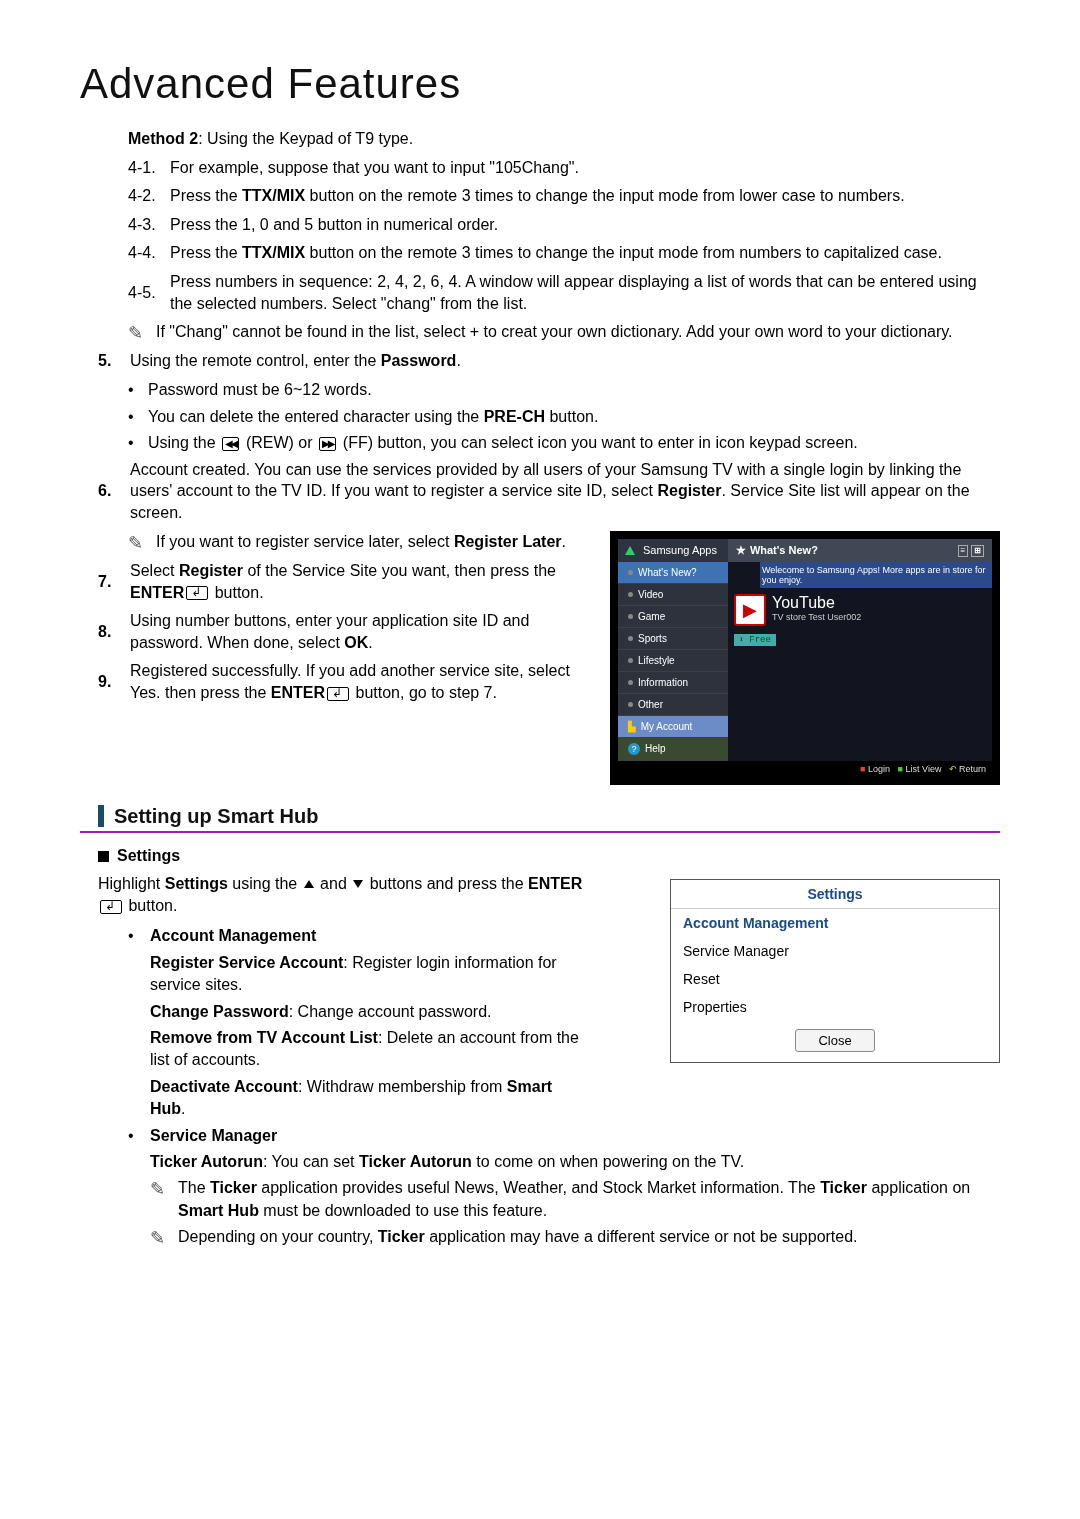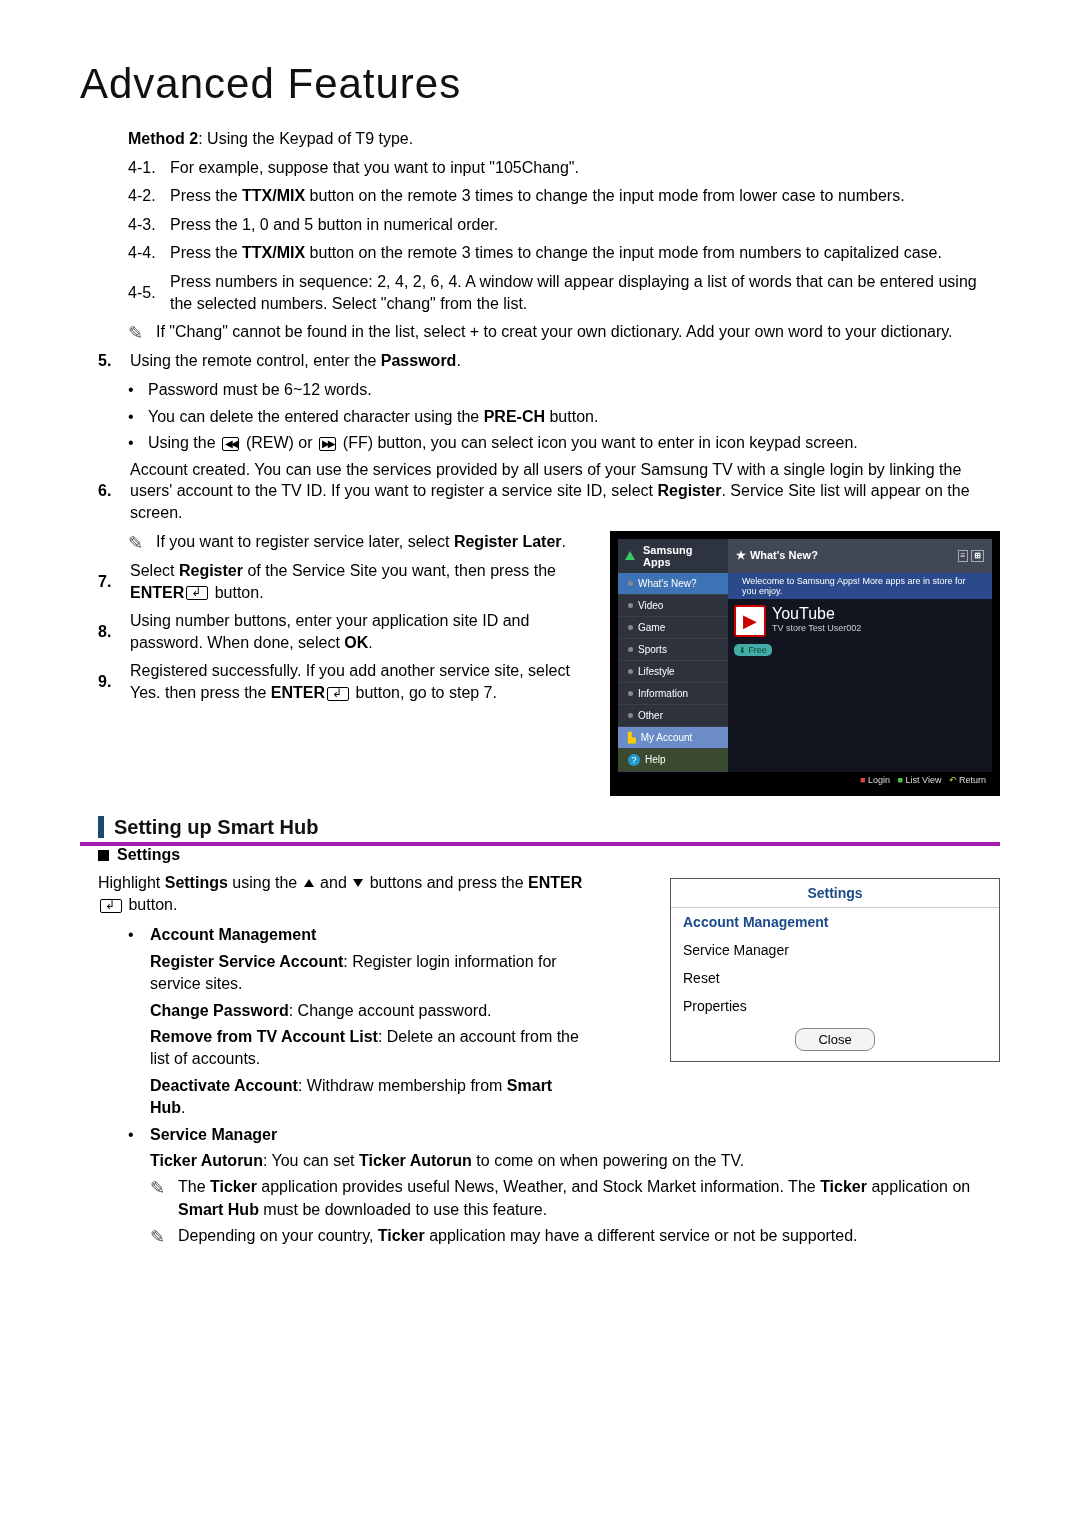--- a/index.html
+++ b/index.html
@@ -46,70 +46,70 @@
   .two-col { display: flex; gap: 20px; margin-top: 4px;}
   .left-col { flex: 1; }
   .right-col { width: 390px; flex-shrink: 0;}
   
   .tv-box {
     width: 390px; border: 8px solid #000; background: #1a1d26; color: #fff;
     font-size: 11px; position: relative;
   }
   .tv-header { display:flex; }
   .tv-side-header {
-    width: 110px; background: #2e3340; padding: 5px 7px; font-weight: bold;
+    width: 110px; background: #2e3340; padding: 5px 7px; font-weight: normal;
     display:flex; align-items:center; gap:4px;
   }
   .tv-main-header {
     flex:1; background: #404856; padding: 5px 8px; font-weight: bold;
     display:flex; align-items:center; justify-content: space-between;
   }
   .tv-body { display:flex; min-height: 160px;}
   .tv-side { width: 110px; background: #2d323d; }
   .tv-side-item {
     padding: 5px 10px; border-bottom: 1px solid #3a3f4c; font-size:10px;
     display:flex; align-items:center; gap:5px;
   }
   .tv-side-item.sel { background: #3d72b5; color: #fff; }
   .tv-side-item.account { background: #6b8cc6; color:#fff; }
   .tv-side-item.help { background: #3a4a30; }
   .tv-main { flex:1; background: #121520; }
-  .tv-banner { background: #2b4a8b; padding: 3px 14px; font-size:9px;}
+  .tv-banner { background: #2b4a8b; padding: 3px 2px; font-size:9px;margin-left:32px;}
   .tv-tile { display:flex; gap:6px; padding:6px;}
   .tv-thumb {
     width:32px; height:32px; border:2px solid #c00; background: #fff; border-radius:3px;
     display:flex; align-items:center; justify-content:center; font-size:18px; color:#c00;
   }
   .tv-tile-info .l1 { font-size:16px; }
   .tv-tile-info .l2 { font-size:9px; color:#ccc; }
-  .tv-free { background:#4aa; color:#052; font-size:9px; padding:1px 5px; margin:0 6px; display:inline-block; border-radius:5px;}
+  .tv-free { background:#4aa; color:#052; font-size:9px; padding:1px 5px; margin:0 6px; display:inline-block; border-radius:0;font-family:Liberation Mono, monospace;}
   .tv-footer { background:#000; padding:3px 6px; font-size:9px; text-align:right; color:#ddd;}
   .tv-footer .r { color:#d44;} .tv-footer .g{color:#4c4;} .tv-footer .y{color:#cc4;}
   .tri-up { display:inline-block; width:0; height:0; border-left:5px solid transparent; border-right:5px solid transparent; border-bottom:8px solid #000; vertical-align:middle; margin:0 2px;}
   .tri-down { display:inline-block; width:0; height:0; border-left:5px solid transparent; border-right:5px solid transparent; border-top:8px solid #000; vertical-align:middle; margin:0 2px;}
   
   .section-heading {
-    display:flex; align-items:center; border-bottom:4px solid #a21caf;
-    margin-top: 20px; padding-bottom:3px;
+    display:flex; align-items:center; border-bottom:2px solid #a21caf;
+    margin-top: 20px; margin-bottom: 14px; padding-bottom:3px;
   }
   .section-heading .bar { width:6px; height:22px; background:#1b4a6b; margin-right:10px; margin-left:18px;}
   .section-heading .htxt { font-size:20px; font-weight:bold; color:#111;}
   .square { display:inline-block; width:11px; height:11px; background:#000; margin-right:8px; vertical-align:middle;}
   .settings-sub { margin-left:18px; margin-bottom:8px; font-weight:bold;}
   
   .dlg {
     width: 330px; border: 1px solid #555; background: #fff; font-size:14px;
     margin-top: 6px; margin-left: auto;
   }
   .dlg-title { text-align:center; font-weight:bold; padding:6px 0; border-bottom:1px solid #ccc; color:#1b4a8b;}
   .dlg-item { padding: 6px 12px; }
   .dlg-item.sel { background: #fff; color:#1b4a8b; font-weight:bold;}
   .dlg-close {
     display:block; margin: 8px auto 10px auto; width: 80px; text-align:center;
-    border:1px solid #888; border-radius:9px; padding:3px 0; font-size:13px;
+    border:1px solid #888; border-radius:3px; padding:3px 0; font-size:13px;
     background:#f4f4f4;
   }
   .bullet2 { display:flex; margin-left: 30px; margin-bottom:4px; line-height:1.4;}
   .bullet2 .dot { width:22px; flex-shrink:0;}
   .sub-indent { margin-left: 52px; margin-bottom:4px; line-height:1.4;}
   .note2 { display:flex; margin-left:52px; margin-bottom:4px; line-height:1.4;}
   .note2 .note-ic { width:28px; flex-shrink:0; font-size:18px; color:#555;}
   .star { color:#fff; margin-right:4px;}
   .tri-green { display:inline-block; width:0; height:0; border-left:5px solid transparent; border-right:5px solid transparent; border-bottom:9px solid #3c6; vertical-align:middle; margin-right:4px;}
   .dot-side { display:inline-block; width:5px; height:5px; border-radius:50%; background:#888;}

